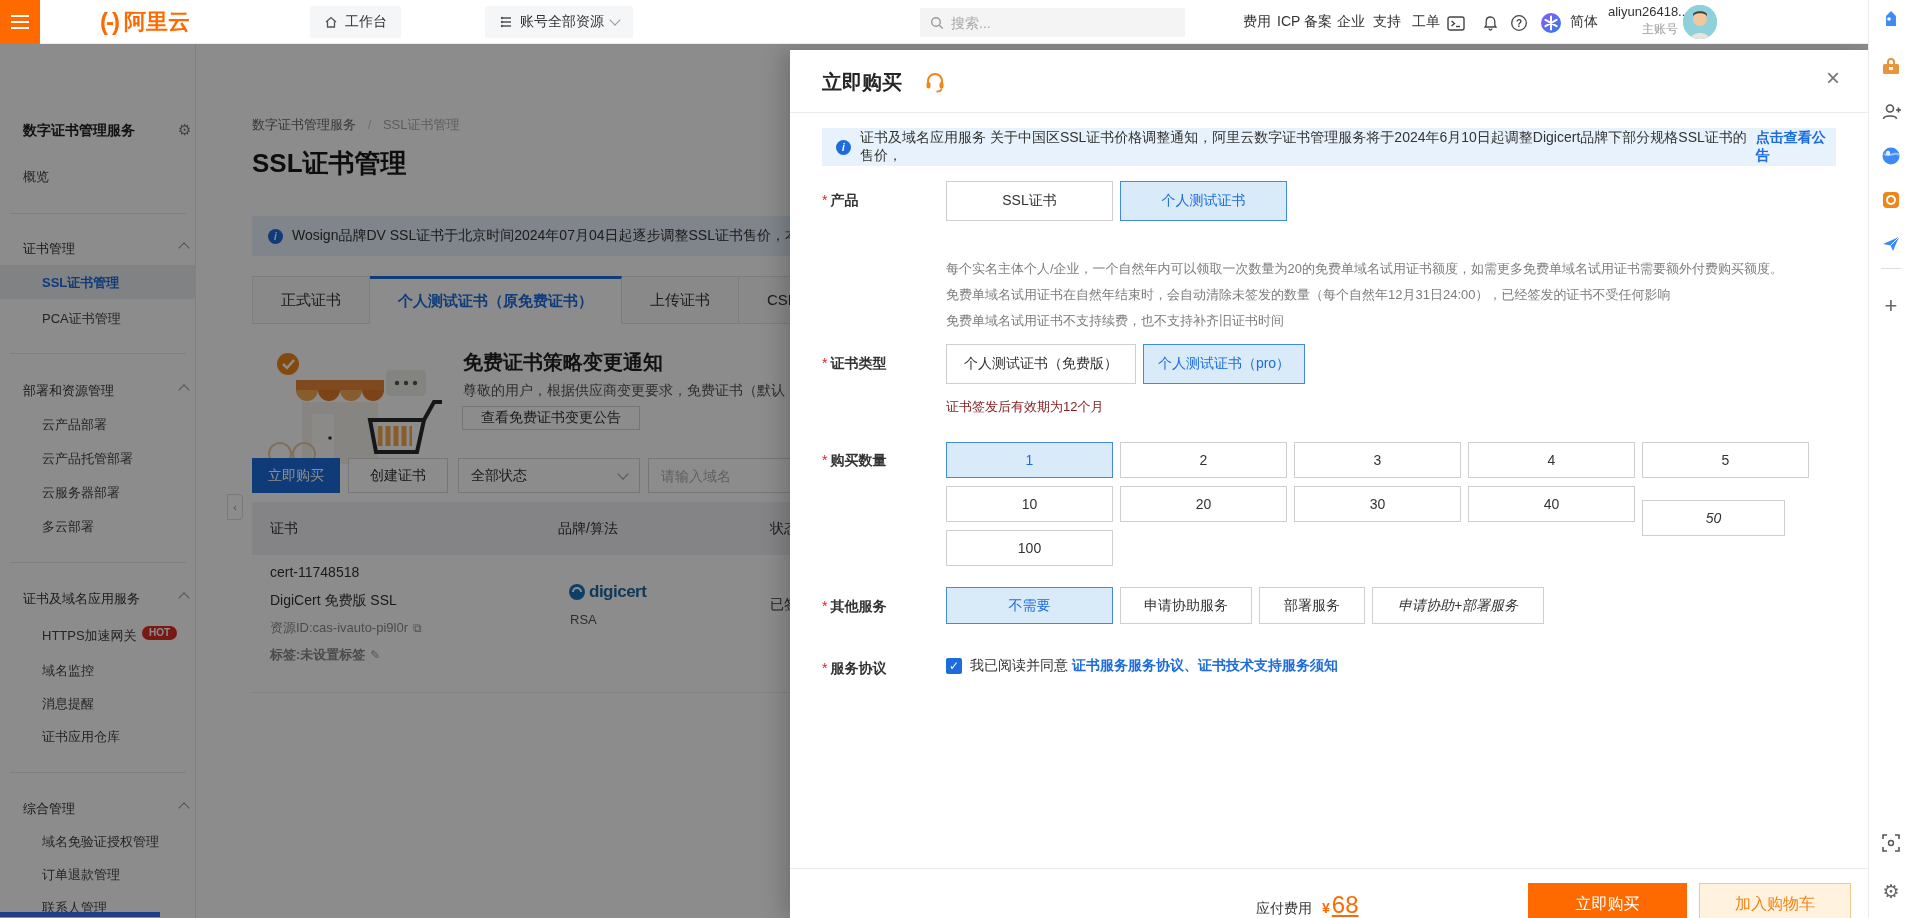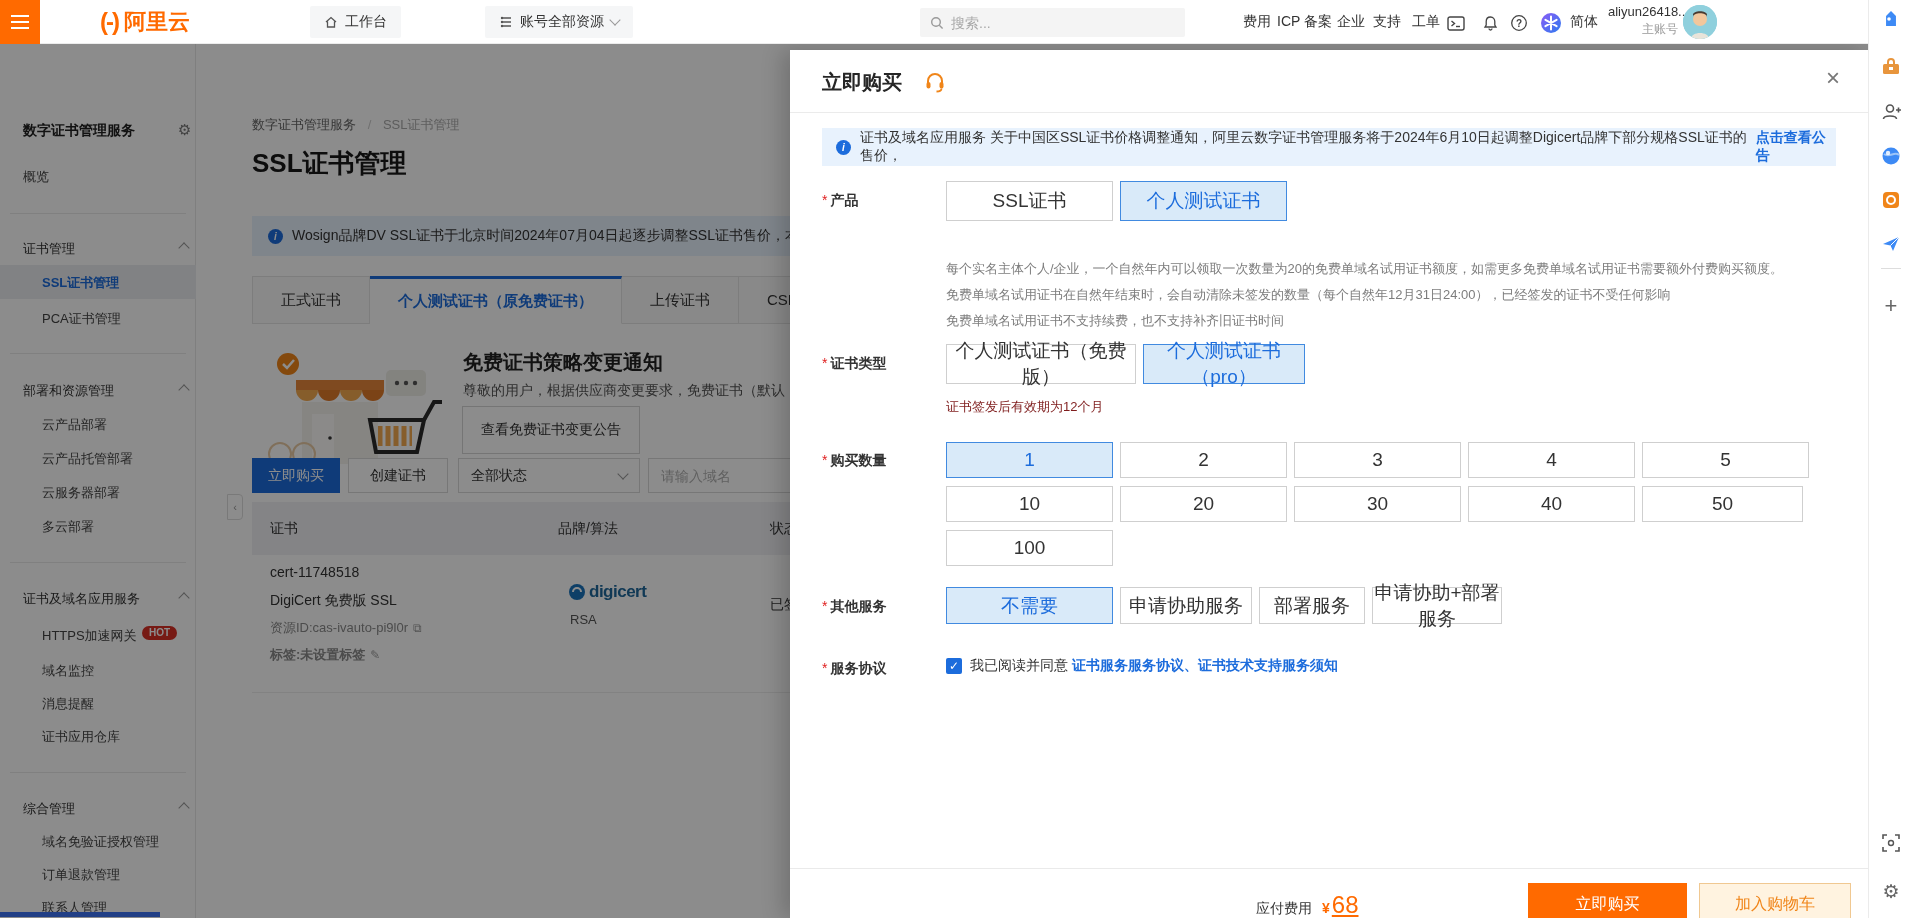--- a/index.html
+++ b/index.html
@@ -53,21 +53,21 @@
   .page-title { position:absolute; left:56px; top:102px; font-size:26px; font-weight:bold; color:#181818; }
   .mc-banner { position:absolute; left:56px; top:172px; width:740px; height:40px; background:#E8F2FD; display:flex; align-items:center; gap:9px; padding-left:16px; overflow:hidden; }
   .info-dot { width:15px; height:15px; border-radius:50%; background:#1C6CDC; color:#fff; font-size:10px; font-weight:bold; font-style:italic; display:flex; align-items:center; justify-content:center; flex:none; }
   .mc-banner .txt { font-size:14px; color:#333; white-space:nowrap; }
   .tabs { position:absolute; left:56px; top:232px; height:48px; display:flex; }
   .tab { height:48px; border:1px solid #e3e3e3; border-left:none; background:#fafafa; display:flex; align-items:center; justify-content:center; font-size:15px; color:#333; padding:0 28px; cursor:pointer; white-space:nowrap; }
   .tab:first-child { border-left:1px solid #e3e3e3; }
   .tab.active { background:#fff; color:#1C6CDC; border-top:3px solid #1C6CDC; border-bottom:1px solid #fff; font-weight:bold; }
   .promo-title { position:absolute; left:267px; top:305px; font-size:20px; font-weight:bold; color:#222; }
   .promo-desc { position:absolute; left:267px; top:338px; font-size:14px; color:#555; white-space:nowrap; }
-  .promo-btn { position:absolute; left:266px; top:362px; width:178px; height:48px; background:#fff; border:1px solid #d5d5d5; font-size:14px; color:#333; display:flex; align-items:center; justify-content:center; cursor:pointer; }
+  .promo-btn { position:absolute; left:266px; top:362px; width:178px; height:24px; background:#fff; border:1px solid #d5d5d5; font-size:14px; color:#333; display:flex; align-items:center; justify-content:center; cursor:pointer; }
   .act-btn { position:absolute; top:414px; height:35px; display:flex; align-items:center; justify-content:center; font-size:14px; cursor:pointer; }
   .btn-primary { background:#1C6CDC; color:#fff; border:none; }
   .btn-plain { background:#fff; color:#333; border:1px solid #d9d9d9; }
   .select-box { position:absolute; left:262px; top:414px; width:182px; height:35px; border:1px solid #d9d9d9; background:#fff; display:flex; align-items:center; justify-content:space-between; padding:0 12px; font-size:14px; color:#333; cursor:pointer; }
   .chev-dn { width:8px; height:8px; border-left:1.5px solid #999; border-bottom:1.5px solid #999; transform:rotate(-45deg); margin-top:-4px; }
   .dom-input { position:absolute; left:452px; top:414px; width:152px; height:35px; border:1px solid #d9d9d9; background:#fff; font-size:14px; color:#333; padding:0 12px; font-family:inherit; }
   .dom-input::placeholder { color:#b0b0b0; }
   .tbl-head { position:absolute; left:56px; top:458px; width:1616px; height:53px; background:#f0f1f5; }
   .th { position:absolute; top:18px; font-size:14px; color:#333; }
   .td { position:absolute; font-size:14px; color:#333; white-space:nowrap; }
@@ -83,21 +83,21 @@
 
   
   .dialog { position:absolute; left:790px; top:50px; width:1078px; height:868px; background:#fff; z-index:60; box-shadow:-8px 0 20px rgba(0,0,0,0.18); }
   .dlg-header { position:absolute; left:0; top:0; width:100%; height:63px; border-bottom:1px solid #ebebeb; }
   .dlg-title { position:absolute; left:32px; top:19px; font-size:20px; font-weight:bold; color:#262626; }
   .dlg-close { position:absolute; right:28px; top:16px; font-size:24px; color:#777; cursor:pointer; line-height:1; }
   .dlg-banner { position:absolute; left:32px; top:78px; width:1014px; height:38px; background:#E8F2FD; display:flex; align-items:center; gap:9px; padding-left:14px; font-size:14px; color:#333; }
   .dlg-banner a { color:#1C6CDC; font-weight:bold; text-decoration:none; cursor:pointer; }
   .dlg-label { position:absolute; left:32px; width:130px; font-size:14px; color:#333; font-weight:bold; }
   .dlg-label .star { color:#e02020; margin-right:3px; font-weight:normal; }
-  .opt { position:absolute; height:40px; border:1px solid #cfcfcf; background:#fff; font-size:19px; color:#333; display:flex; align-items:center; justify-content:center; cursor:pointer; }
+  .opt { position:absolute; height:40px; border:1px solid #cfcfcf; background:#fff; font-size:14px; color:#333; display:flex; align-items:center; justify-content:center; cursor:pointer; }
   .opt.sel { background:#D9EAF9; border:1px solid #418AE0; color:#1C6CDC; }
   .opt.sm { height:36px; }
   .desc-line { position:absolute; left:156px; font-size:13px; color:#7d7d7d; white-space:nowrap; }
   .note-line { position:absolute; left:156px; font-size:13px; color:#7f1d1d; }
   .agree { position:absolute; left:156px; top:607px; display:flex; align-items:center; gap:8px; font-size:14px; color:#333; }
   .checkbox { width:16px; height:16px; background:#1C6CDC; border-radius:2px; color:#fff; font-size:12px; display:flex; align-items:center; justify-content:center; cursor:pointer; }
   .agree a { color:#1C6CDC; text-decoration:none; font-weight:bold; cursor:pointer; }
   .dlg-footer { position:absolute; left:0; top:818px; width:100%; height:70px; border-top:1px solid #eaeaea; background:#fff; }
   .fee { position:absolute; left:466px; top:22px; display:flex; align-items:baseline; gap:10px; }
   .fee .lbl { font-size:14px; color:#333; }
@@ -379,30 +379,30 @@
     </div>
     <button class="opt sm sel" style="left:156px; top:392px; width:167px;">1</button>
     <button class="opt sm" style="left:330px; top:392px; width:167px;">2</button>
     <button class="opt sm" style="left:504px; top:392px; width:167px;">3</button>
     <button class="opt sm" style="left:678px; top:392px; width:167px;">4</button>
     <button class="opt sm" style="left:852px; top:392px; width:167px;">5</button>
     <button class="opt sm" style="left:156px; top:436px; width:167px;">10</button>
     <button class="opt sm" style="left:330px; top:436px; width:167px;">20</button>
     <button class="opt sm" style="left:504px; top:436px; width:167px;">30</button>
     <button class="opt sm" style="left:678px; top:436px; width:167px;">40</button>
-    <button class="opt sm" style="left:852px; top:436px; width:161px;">50</button>
+    <button class="opt sm" style="left:852px; top:450px; width:143px;font-style:italic;">50</button>
     <button class="opt sm" style="left:156px; top:480px; width:167px;">100</button>
 
     <div class="dlg-label" style="top:548px;">
       <span class="star">*</span><span>其他服务</span>
     </div>
     <button class="opt sel" style="left:156px; top:537px; width:167px; height:37px;">不需要</button>
     <button class="opt" style="left:330px; top:537px; width:132px; height:37px;">申请协助服务</button>
     <button class="opt" style="left:469px; top:537px; width:106px; height:37px;">部署服务</button>
-    <button class="opt" style="left:582px; top:537px; width:130px; height:37px;">申请协助+部署服务</button>
+    <button class="opt" style="left:582px; top:537px; width:172px; height:37px;font-style:italic;">申请协助+部署服务</button>
 
     <div class="dlg-label" style="top:610px;">
       <span class="star">*</span><span>服务协议</span>
     </div>
     <div class="agree">
       <span class="checkbox">✓</span>
       <span>我已阅读并同意</span>
       <a style="margin-left:-4px;">证书服务服务协议、证书技术支持服务须知</a>
     </div>
 

